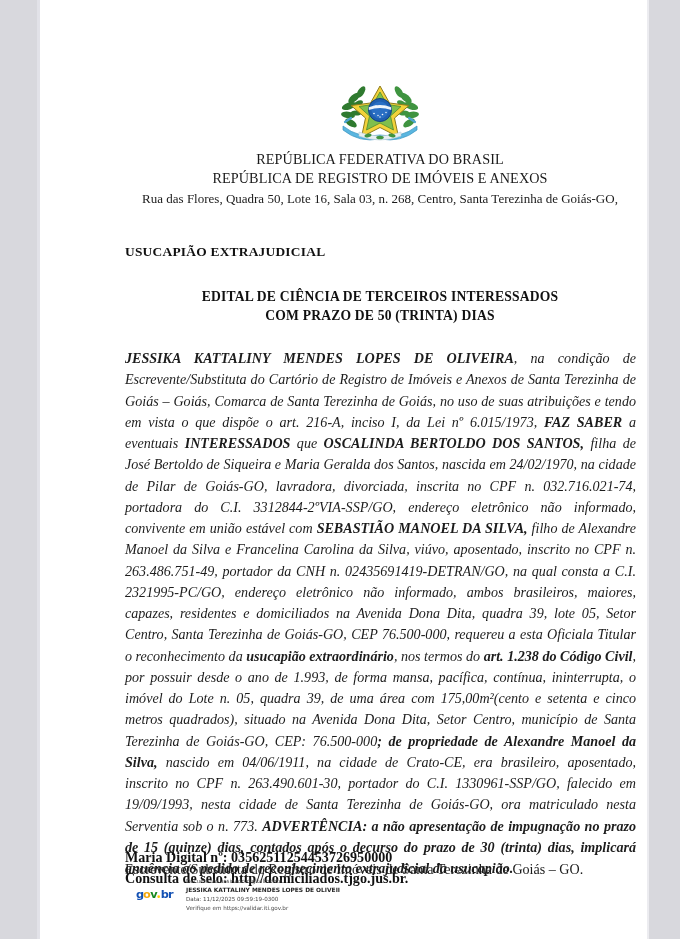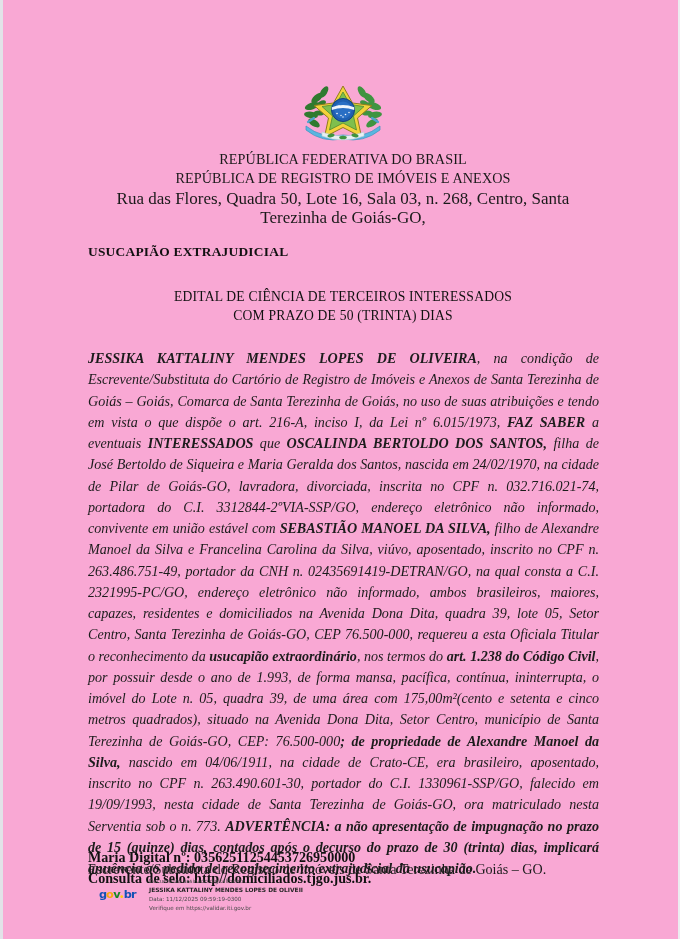--- a/index.html
+++ b/index.html
@@ -10,27 +10,28 @@
   }
   body {
     width: 680px;
     height: 939px;
     overflow: hidden;
     font-family: "Liberation Serif", "DejaVu Serif", serif;
   }
 
   .page {
     position: relative;
-    width: 680px;
+    width: 612px;
     height: 939px;
-    background: #f9a8d4;
+    background: #ffffff;
     box-sizing: border-box;
     border-left: 3px solid #e2e2e8;
     border-right: 2px solid #ececf0;
     overflow: hidden;
+    margin-left: 37px;
   }
 
   
   .emblem-wrap {
     position: absolute;
     left: 0;
     top: 82px;
     width: 680px;
     text-align: center;
     line-height: 0;
@@ -46,21 +47,21 @@
     text-align: center;
   }
   .hdr-line {
     font-size: 14.2px;
     line-height: 19.3px;
     letter-spacing: 0.1px;
     color: #1a1a1a;
     white-space: nowrap;
   }
   .hdr-addr {
-    font-size: 17px;
+    font-size: 13px;
     line-height: 19.3px;
     color: #1a1a1a;
     text-align: center;
   }
 
   
   .title-1 {
     position: absolute;
     left: 85px;
     top: 244px;
@@ -70,21 +71,21 @@
     font-size: 13.4px;
     letter-spacing: 0.25px;
     color: #111;
   }
   .title-2 {
     position: absolute;
     left: 85px;
     top: 288px;
     width: 510px;
     text-align: center;
-    font-weight: normal;
+    font-weight: bold;
     font-size: 13.6px;
     line-height: 18.5px;
     letter-spacing: 0.2px;
     color: #111;
   }
 
   
   .body-block {
     position: absolute;
     left: 85px;

